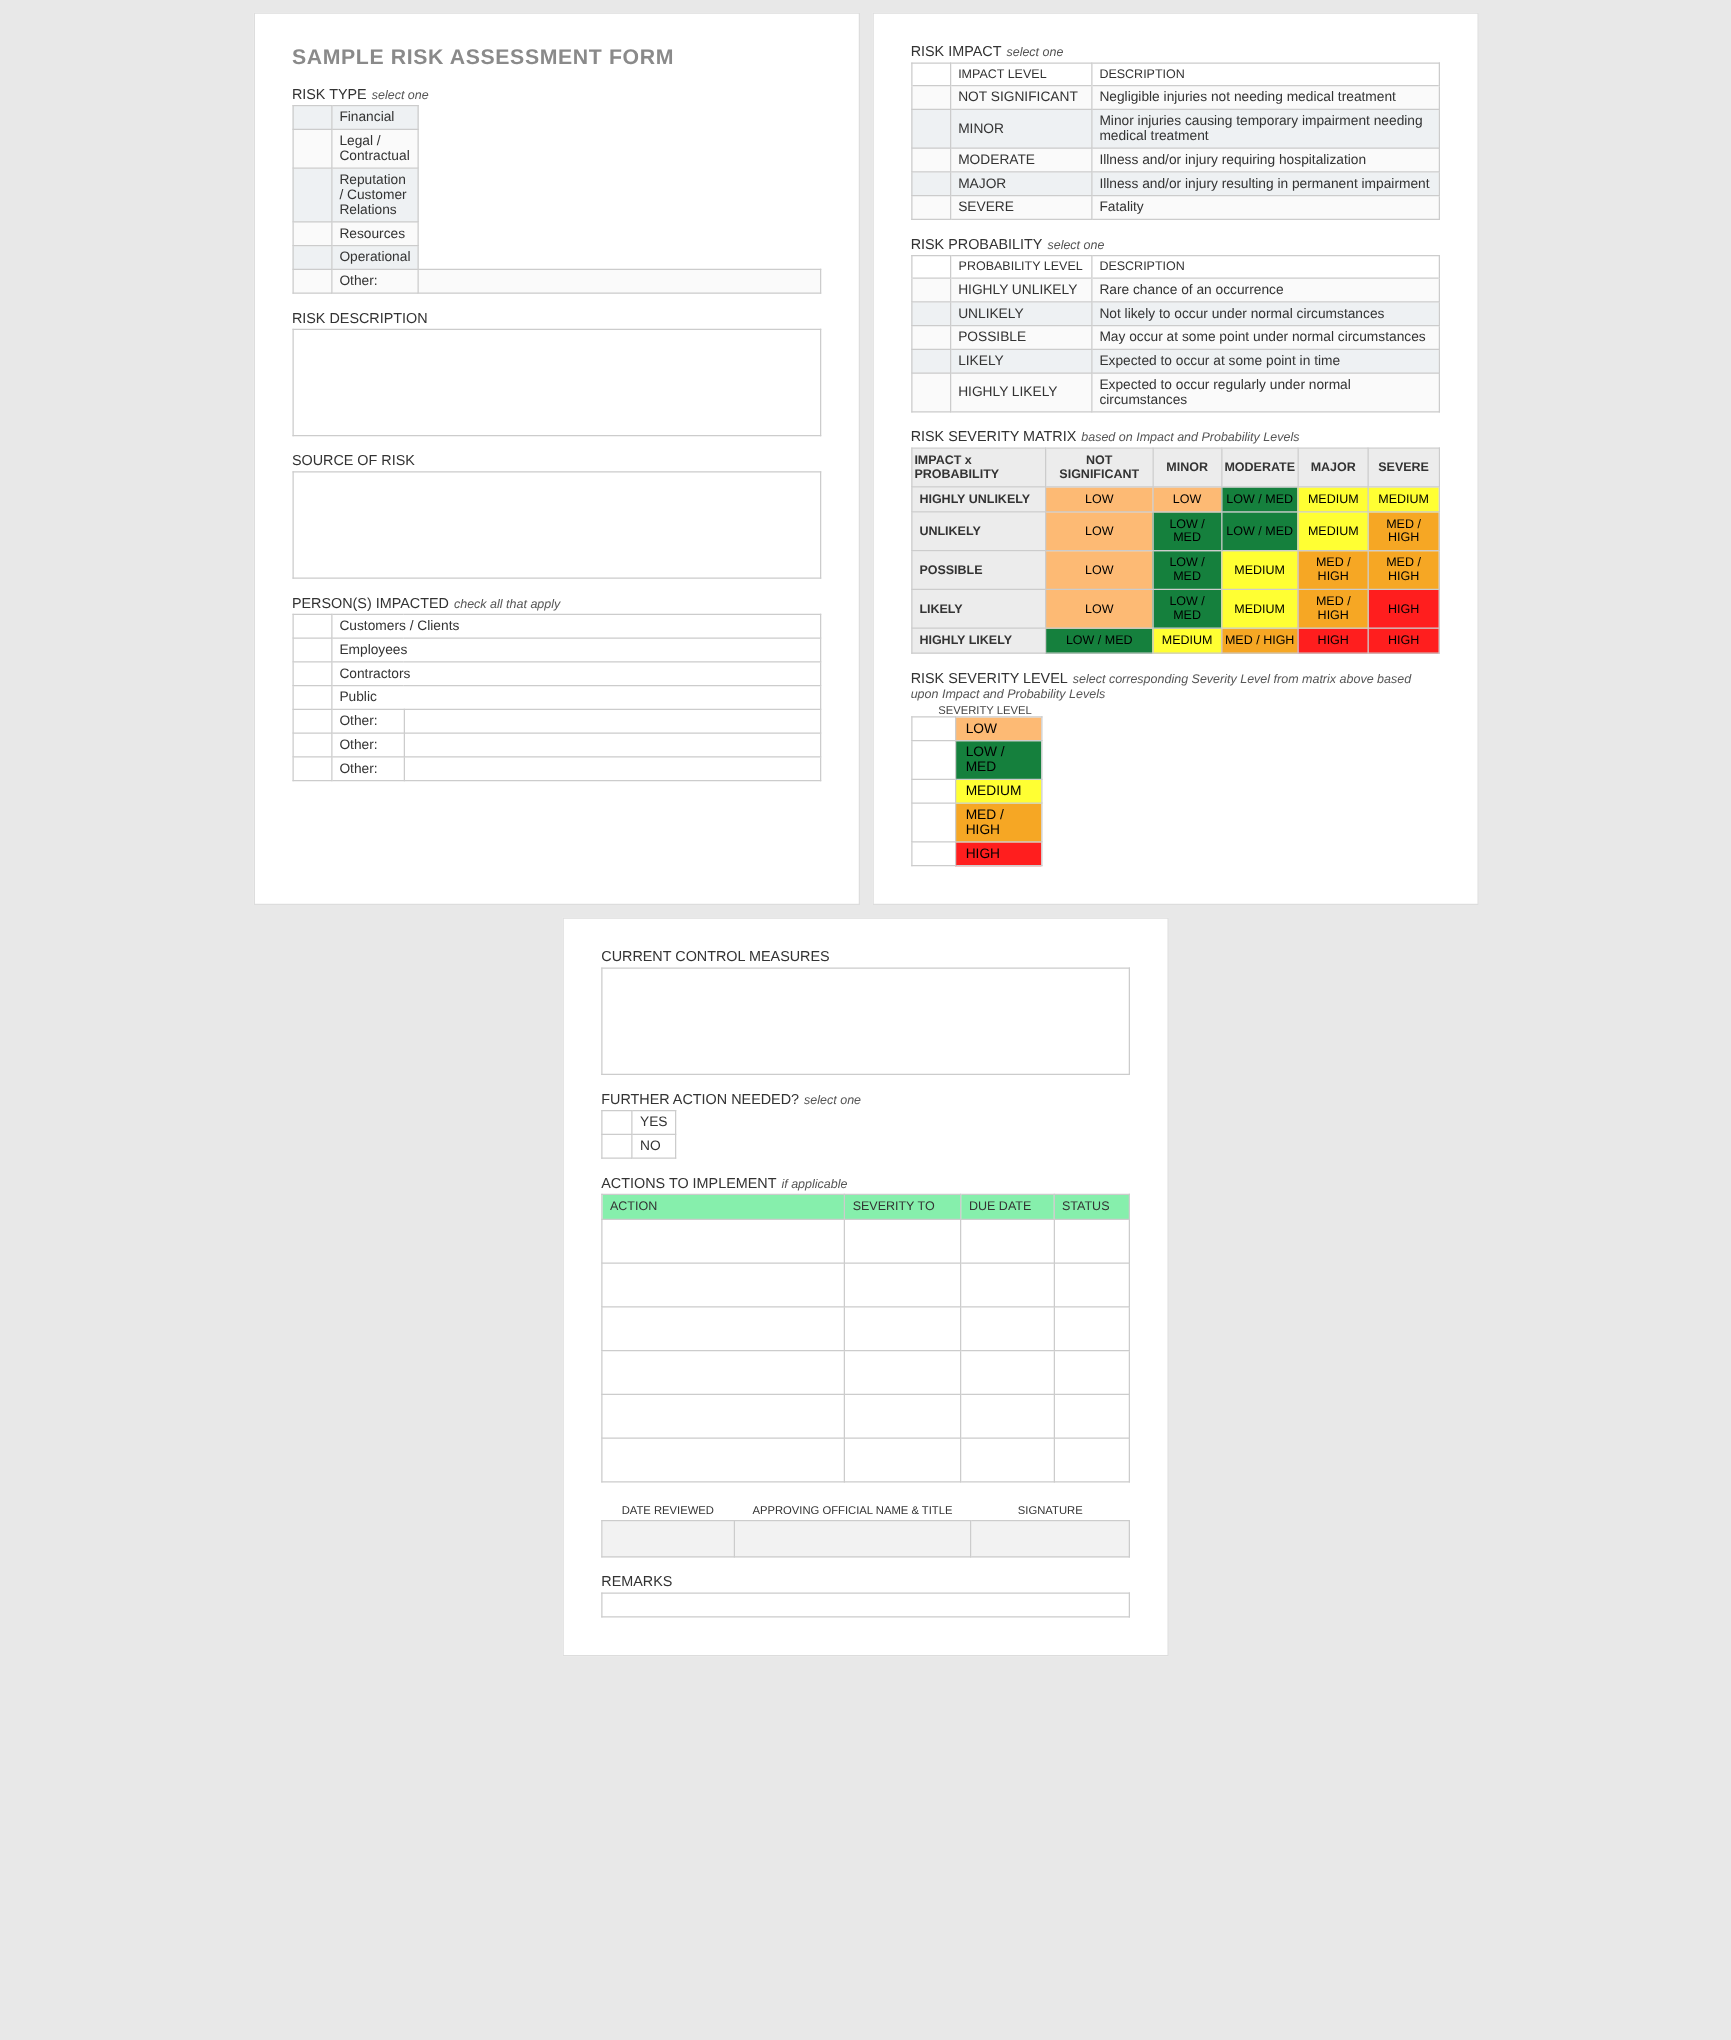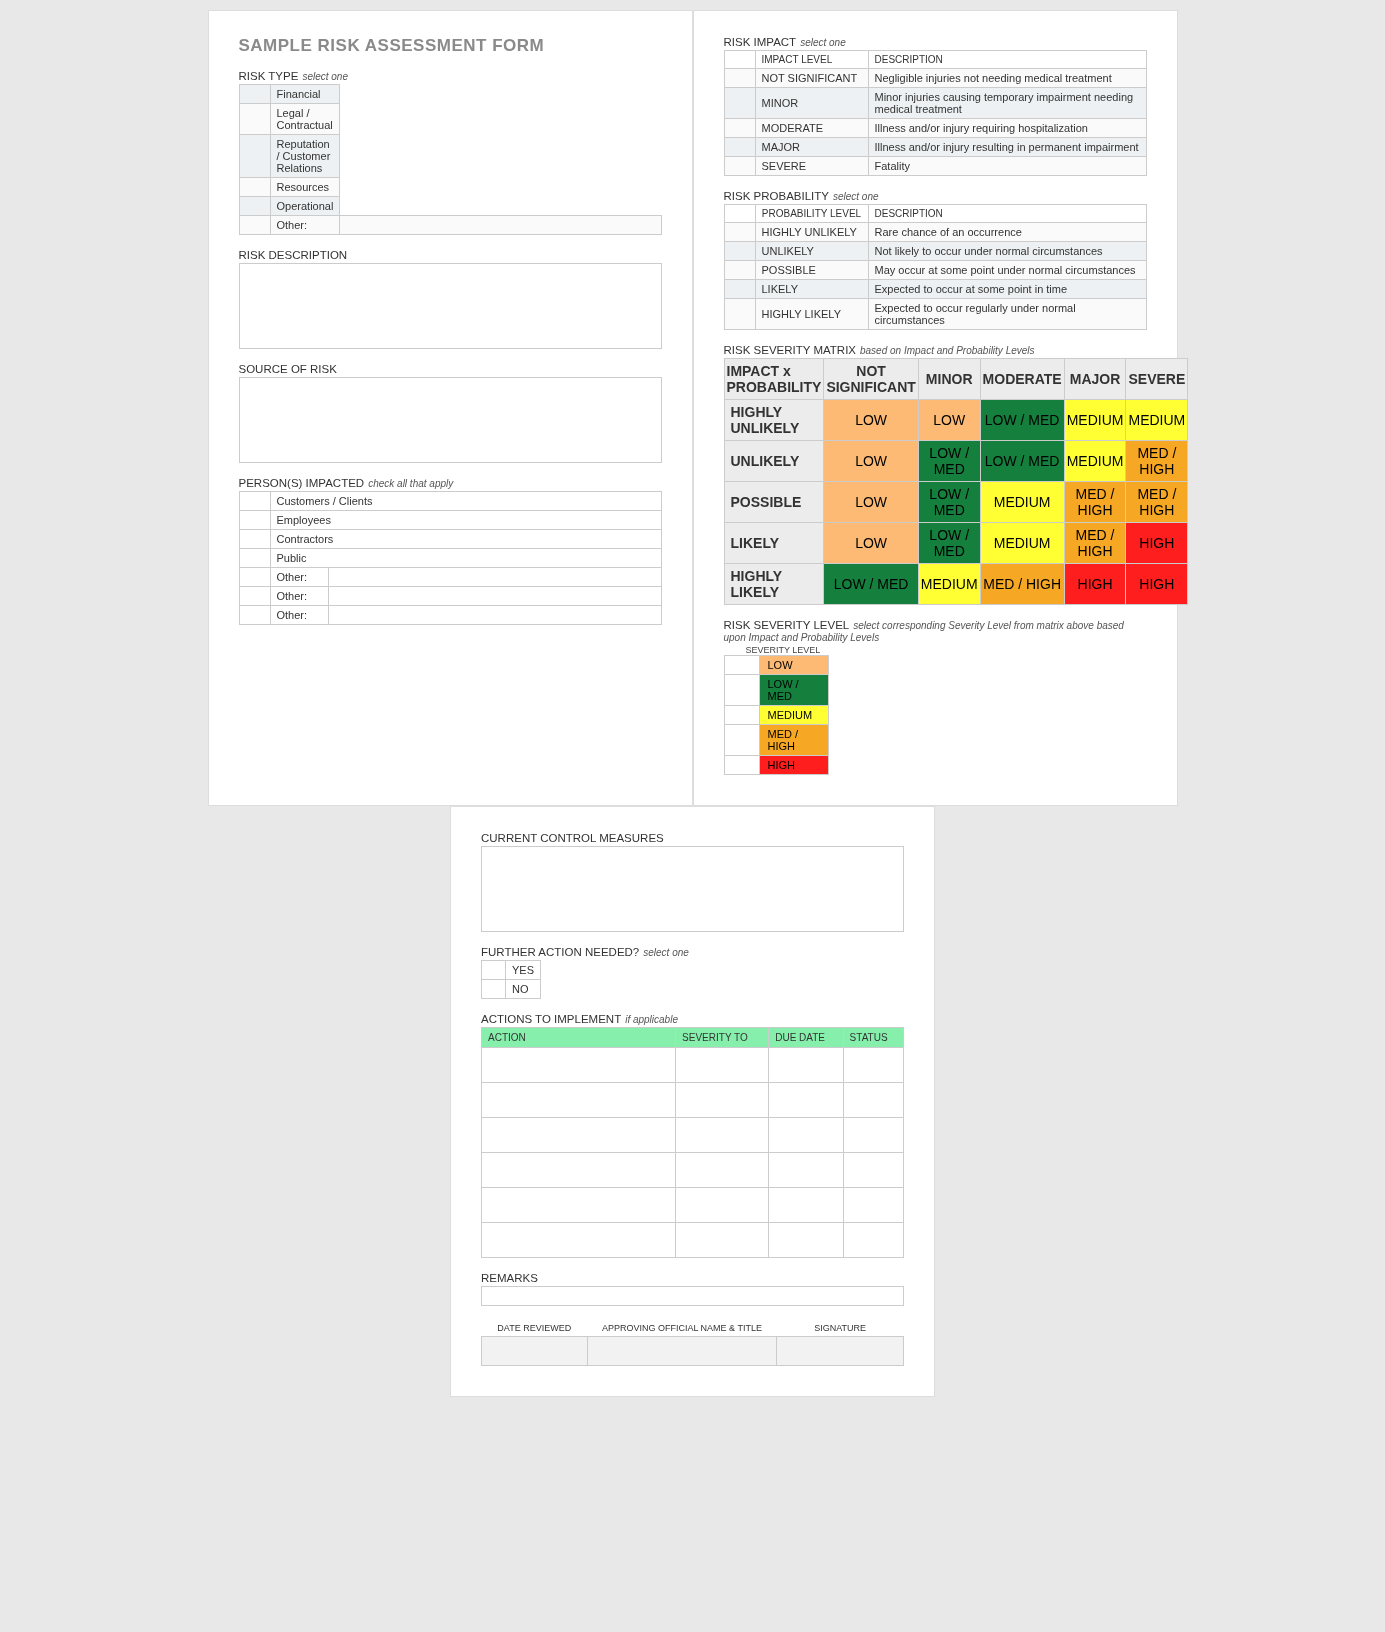--- a/index.html
+++ b/index.html
@@ -1,34 +1,34 @@
 <!DOCTYPE html>
 <html><head>
 <meta charset="utf-8">
 <style>
 body { background:#e8e8e8; margin:0; padding:10px; font-family:Arial,Helvetica,sans-serif; font-size:11px; color:#333; }
-.cards { display:flex; flex-wrap:wrap; justify-content:center; }
+.cards { display:flex; flex-wrap:wrap; gap:10px; justify-content:center; }
 .card { background:#fff; border:1px solid #ddd; width:485px; padding:25px 30px 30px 30px; box-sizing:border-box; }
 h1 { font-size:17px; color:#8a8a8a; font-weight:bold; letter-spacing:0.5px; margin:0 0 10px 0;}
 .sec { margin-top:14px; }
 .secTitle { font-size:11.5px; margin-bottom:2px; }
 .secTitle .hint { font-style:italic; color:#555; font-size:10px; margin-left:4px; }
 .tinyHeader { font-size:9px; color:#444; }
 table { border-collapse:collapse; width:100%; }
 td,th { border:1px solid #ccc; padding:3px 6px; text-align:left; font-weight:normal; vertical-align:middle; }
 th { font-size:9px; }
 .checkbox-col { width:18px;}
 .lbl-col { width:100px;}
 .big { height:78px;}
 .mid { height:24px;}
 .headerRow td,.headerRow th{ background:#fff; border-bottom:none; font-size:10px; text-align:center;}
 .altGreyTable tr:nth-child(odd) td { background:#eef1f3;}
 .altGreyTable tr:nth-child(even) td { background:#fafafa;}
 .altGreyTable td{font-size:11px;}
-.matrix th,.matrix td { text-align:center; font-size:14px; padding:4px 2px;}
+.matrix th,.matrix td { text-align:center; font-size:10px; padding:4px 2px;}
 .matrix th { background:#ececec; font-weight:bold;}
 .matrix .rowH { background:#ececec; font-weight:bold; text-align:left; padding-left:6px;}
 .c-low { background:#fdba74; color:#000;}
 .c-lowmed { background:#15803d; color:#000;}
 .c-med { background:#ffff33; color:#000;}
 .c-medhigh { background:#f6a724; color:#000;}
 .c-high { background:#ff1e1e; color:#000;}
 .sevBox { width:105px; }
 .sevBox td { padding:3px 8px; font-size:11px;}
 .sevCheck { width:18px; background:#fff !important;}
@@ -377,41 +377,41 @@
               <td></td>
               <td></td>
               <td></td>
               <td></td>
             </tr>
           </tbody>
         </table>
   </div>
 
   <div class="sec">
-    <div class="secTitle"><span>REMARKS</span></div>
-    <table>
-          <tbody>
-            <tr>
-              <td style="height:12px"></td>
-            </tr>
-          </tbody>
-        </table>
-  </div>
-
-  <div class="sec">
     <table>
       <tbody>
             <tr class="sigHead noborder">
         <td style="width:25%"><span>DATE REVIEWED</span></td>
         <td style="width:45%"><span>APPROVING OFFICIAL NAME &amp; TITLE</span></td>
         <td style="width:30%"><span>SIGNATURE</span></td>
       </tr>
       <tr class="sigRow">
               <td></td>
               <td></td>
               <td></td>
             </tr>
     </tbody>
         </table>
   </div>
+
+  <div class="sec">
+    <div class="secTitle"><span>REMARKS</span></div>
+    <table>
+          <tbody>
+            <tr>
+              <td style="height:12px"></td>
+            </tr>
+          </tbody>
+        </table>
+  </div>
 </div>
 
 </div>
 
 </body></html>

